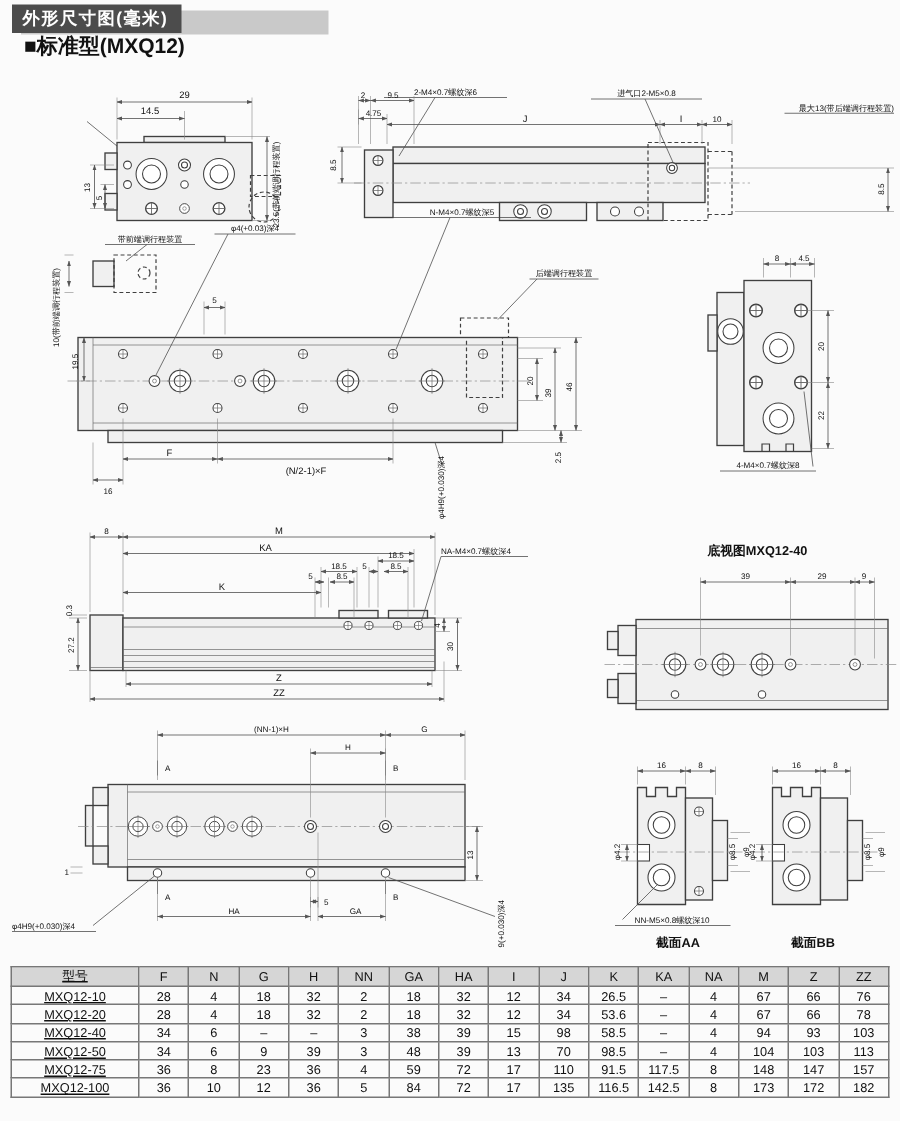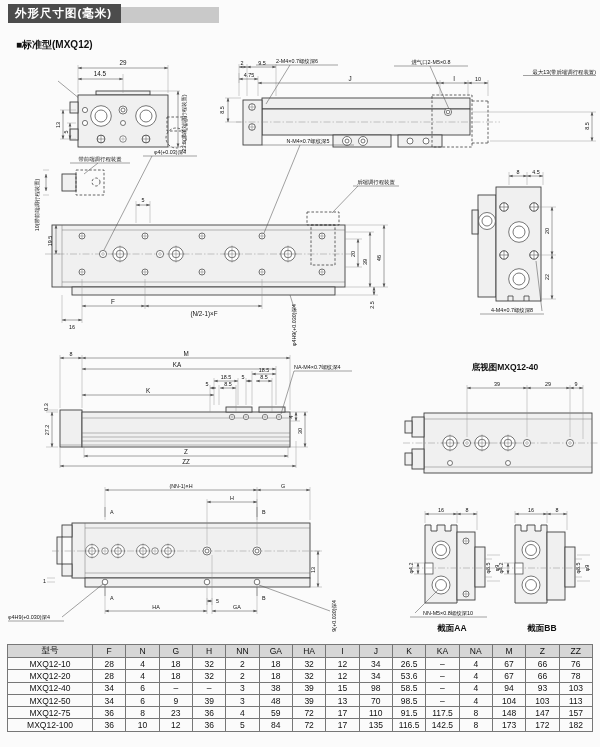--- a/index.html
+++ b/index.html
@@ -2,21 +2,21 @@
 <html><head>
 <meta charset="utf-8">
 <style>
   html,body{margin:0;padding:0;background:#fbfbfb;}
   .sheet{position:relative;width:600px;height:747px;background:#fbfbfb;overflow:hidden;
          font-family:"Liberation Sans",sans-serif;color:#111;}
   .hd{position:absolute;left:8px;top:3px;}
   .hd .shadow{position:absolute;left:6px;top:4px;width:205px;height:16px;background:#c9c9c9;}
   .hd .bar{position:relative;display:inline-block;background:#4c4c4c;color:#fff;
            font-weight:bold;font-size:11.5px;padding:2px 9px 2px 7px;letter-spacing:1px;}
-  .subtitle{position:absolute;left:16px;top:38px;font-size:10px;font-weight:bold;text-align:center;}
+  .subtitle{position:absolute;left:16px;top:22px;font-size:14px;font-weight:bold;text-align:center;}
   .unit{position:absolute;right:9px;top:632px;font-size:8px;margin-top:17px;}
   svg{position:absolute;left:0;top:55px;}
   svg .o{fill:#f0f0f0;stroke:#3f3f3f;stroke-width:0.9;}
   svg .w{fill:#fff;stroke:#3f3f3f;stroke-width:0.7;}
   svg .n{fill:none;stroke:#3f3f3f;stroke-width:0.8;}
   svg .thin{stroke:#666;stroke-width:0.45;fill:none;}
   svg .dsh{stroke-dasharray:2.6 1.8;}
   svg .cl{stroke:#888;stroke-width:0.45;stroke-dasharray:7 2 1.5 2;fill:none;}
   svg .dl{stroke:#555;stroke-width:0.55;fill:none;marker-start:url(#ar);marker-end:url(#ar);}
   svg .xl{stroke:#888;stroke-width:0.4;fill:none;}
@@ -25,21 +25,21 @@
   svg text{font-family:"Liberation Sans",sans-serif;font-size:6.3px;fill:#111;}
   svg text.t5{font-size:5.4px;}
   svg text.cap{font-size:8.5px;font-weight:bold;}
   svg text.ttl{font-size:8.5px;font-weight:bold;}
   svg .mid{text-anchor:middle;}
   svg .end{text-anchor:end;}
   .spec{position:absolute;left:7px;top:644px;width:586px;border-collapse:collapse;table-layout:fixed;}
   .spec th,.spec td{border:1px solid #777;font-size:8.5px;text-align:center;padding:0;height:11.3px;
                     overflow:hidden;white-space:nowrap;font-weight:normal;}
   .spec th{background:#d6d6d6;}
-  .spec th:first-child,.spec td:first-child{width:84px;}
+  .spec th:first-child,.spec td:first-child{width:84px;text-decoration:underline;}
 </style>
 </head>
 <body>
 
 <div class="sheet">
 
   <div class="hd">
     <div class="shadow"></div>
     <div class="bar">外形尺寸图(毫米)</div>
   </div>

